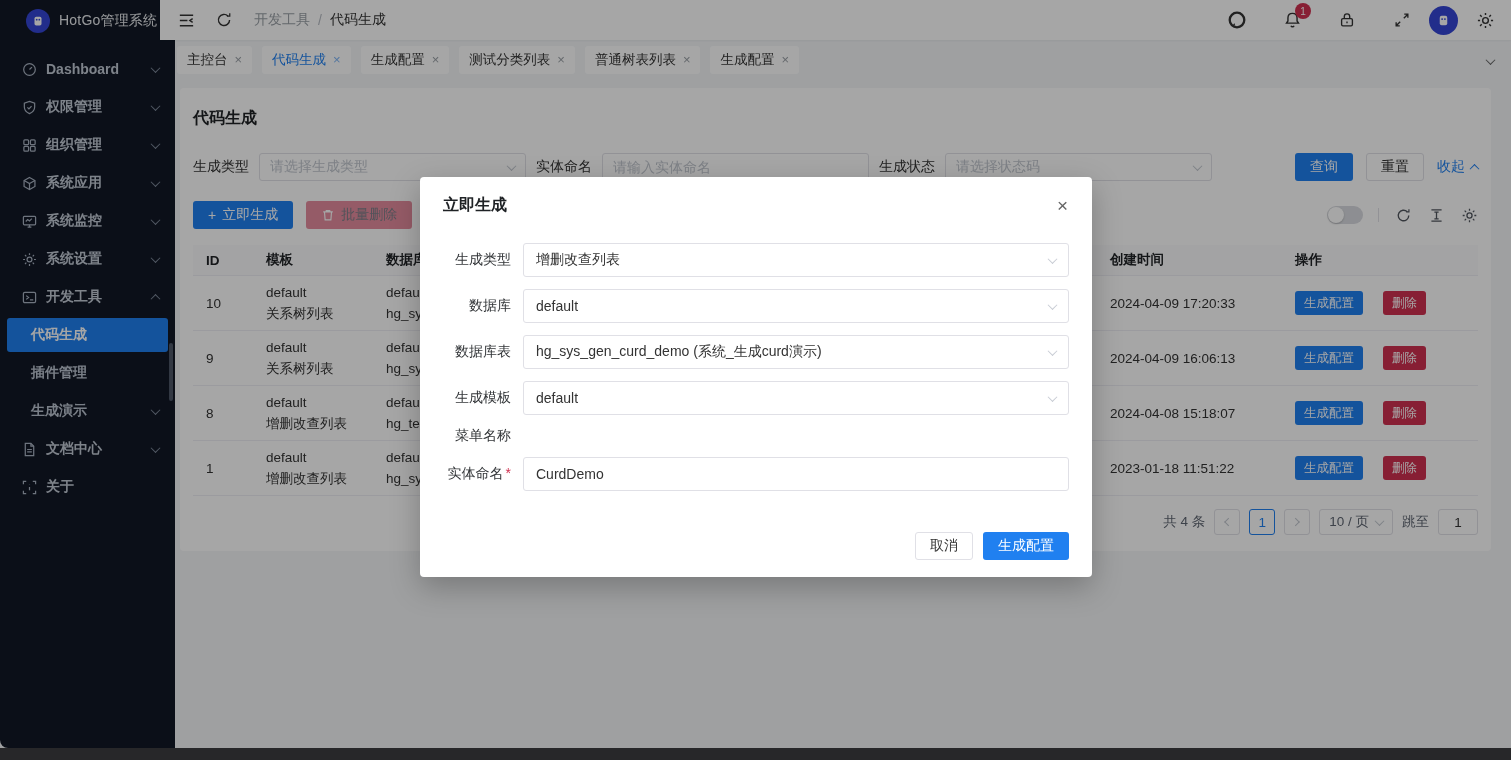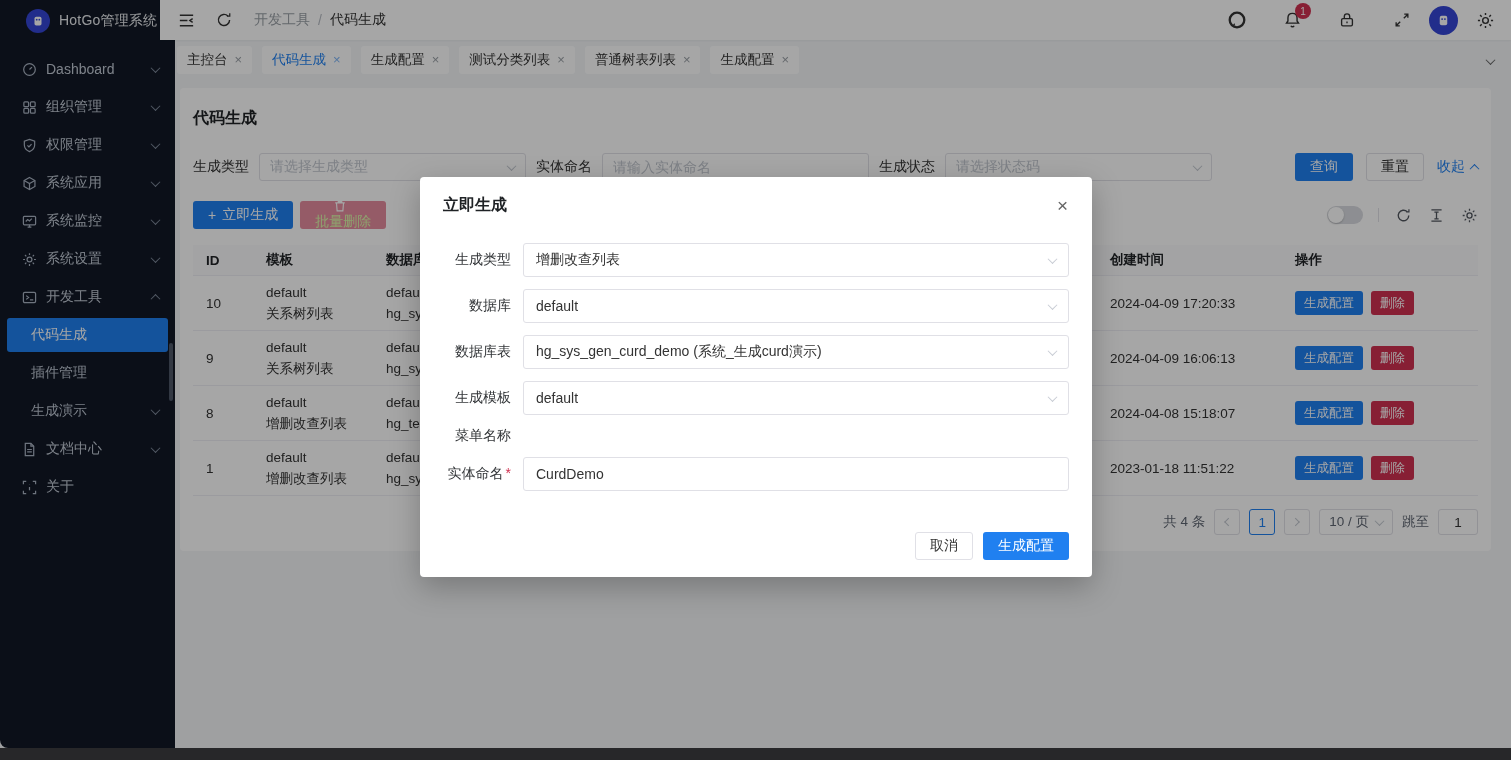--- a/index.html
+++ b/index.html
@@ -8,21 +8,21 @@
   .app { position:relative; width:1511px; height:760px; background:#f4f6f8; overflow:hidden; }
 
   
   .bottom-strip { position:absolute; left:0; bottom:0; width:100%; height:12px; background:#3c3c40; z-index:1; }
 
   
   .sidebar { position:absolute; left:0; top:0; bottom:12px; width:175px; background:#111826; z-index:2; border-bottom-left-radius:8px; }
   .logo-row { display:flex; align-items:center; height:42px; padding-left:26px; gap:9px; }
   .logo-circle { width:24px; height:24px; border-radius:50%; background:#3546d6; display:flex; align-items:center; justify-content:center; flex:none; }
   .logo-text { color:#e9ebee; font-size:14px; font-weight:500; letter-spacing:.2px; }
-  .menu { padding-top:8px; }
+  .menu { padding-top:8px;font-weight:bold; }
   .s-item { display:flex; align-items:center; height:38px; padding:0 16px 0 22px; color:#c2c9d4; cursor:pointer; }
   .s-item .s-ico { width:15px; height:15px; flex:none; margin-right:9px; color:#aab3c2; }
   .s-item .s-label { font-size:14px; flex:1; white-space:nowrap; overflow:hidden; }
   .s-sub { display:flex; align-items:center; height:38px; padding-left:31px; color:#bbc3cf; cursor:pointer; }
   .s-sub.active { background:#2080f0; color:#fff; margin:2px 7px; height:34px; border-radius:3px; padding-left:24px; }
   .chev { width:7px; height:7px; border-right:1.4px solid currentColor; border-bottom:1.4px solid currentColor; display:inline-block; flex:none; }
   .chev.down { transform:rotate(45deg) translate(-1px,-1px); }
   .chev.up { transform:rotate(-135deg) translate(-1px,-1px); }
   .menu .chev { color:#7e8899; }
   .side-scroll { position:absolute; right:2px; top:343px; width:4px; height:58px; background:#4d5768; border-radius:2px; }
@@ -67,37 +67,37 @@
   .f-actions { margin-left:auto; display:flex; align-items:center; gap:13px; }
   .btn { height:28px; border-radius:3px; padding:0 14px; font-size:14px; display:inline-flex; align-items:center; justify-content:center; cursor:pointer; border:1px solid transparent; white-space:nowrap; }
   .btn.primary { background:#2080f0; color:#fff; }
   .btn.plain { background:#fff; border-color:#e0e0e6; color:#333; }
   .link-collapse { color:#2080f0; display:flex; align-items:center; gap:6px; cursor:pointer; font-weight:500; }
   .link-collapse .chev { color:#2080f0; }
 
   
   .action-row { display:flex; align-items:center; margin-top:20px; }
   .btn .b-ico { margin-right:6px; display:flex; }
-  .btn.danger-soft { background:#d03050; opacity:.55; color:#bef264; cursor:not-allowed; margin-left:7px;flex-direction:column; }
+  .btn.danger-soft { background:#d03050; opacity:.55; color:#0f172a; cursor:not-allowed; margin-left:13px; }
   .tools { margin-left:auto; display:flex; align-items:center; gap:15px; color:#5f6672; }
   .toggle { width:36px; height:18px; border-radius:9px; background:#d9dbe0; position:relative; cursor:pointer; }
   .toggle .knob { position:absolute; left:1px; top:1px; width:16px; height:16px; border-radius:50%; background:#fff; box-shadow:0 1px 2px rgba(0,0,0,.2); }
   .vdiv { width:1px; height:14px; background:#e0e0e6; }
   .t-ico { width:18px; height:18px; cursor:pointer; display:flex; align-items:center; justify-content:center; color:#51565e; }
 
   
   .tbl { margin-top:16px; }
   .t-head, .t-row { display:grid; grid-template-columns:60px 120px 170px 554px 185px 1fr; align-items:center; padding:0 13px; }
   .t-head { height:31px; background:#fafafc; border-bottom:1px solid #efeff5; font-weight:700; color:#1f2225; font-size:13.5px; }
   .t-row { height:55px; border-bottom:1px solid #efeff5; font-size:13.5px; color:#333; }
   .cell-2l { display:flex; flex-direction:column; gap:4px; line-height:17px; }
   .ops { display:flex; gap:8px; }
   .mini { height:24px; border-radius:3px; padding:0 9px; font-size:12.5px; color:#fff; display:inline-flex; align-items:center; cursor:pointer; }
   .mini.blue { background:#2080f0; }
-  .mini.red { background:#d03050; }
+  .mini.red { background:#d03050;margin-left:12px; }
 
   
   .pager { display:flex; align-items:center; justify-content:flex-end; gap:9px; margin-top:13px; font-size:13.5px; color:#5f6672; }
   .pg-btn { width:26px; height:26px; border:1px solid #e0e0e6; border-radius:3px; background:#fff; display:flex; align-items:center; justify-content:center; color:#c2c7cf; cursor:pointer; }
   .pg-btn.cur { border-color:#2080f0; color:#2080f0; }
   .pg-size { height:26px; border:1px solid #e0e0e6; border-radius:3px; background:#fff; display:flex; align-items:center; gap:7px; padding:0 9px; cursor:pointer; }
   .pg-size .chev { color:#c2c7cf; }
   .pg-jump-input { width:40px; height:26px; border:1px solid #e0e0e6; border-radius:3px; text-align:center; font-size:13.5px; color:#333; outline:none; }
   .pg-btn .chev { width:6px; height:6px; }
   .chev.left { transform:rotate(135deg) translate(-1px,-1px); }
@@ -141,34 +141,34 @@
       <div class="s-item">
         <svg class="s-ico" viewBox="0 0 16 16" fill="none" stroke="currentColor" stroke-width="1.3">
             <circle cx="8" cy="8" r="6.2"></circle>
             <path d="M8 8l2.6-2.6"></path>
           </svg>
         <span class="s-label">Dashboard</span>
         <span class="chev down"></span>
       </div>
       <div class="s-item">
         <svg class="s-ico" viewBox="0 0 16 16" fill="none" stroke="currentColor" stroke-width="1.3">
+            <path d="M8 1.5l5.5 1.8v4.2c0 3.6-2.6 5.8-5.5 7-2.9-1.2-5.5-3.4-5.5-7V3.3z"></path>
+            <path d="M5.8 7.8l1.6 1.6 2.8-2.8"></path>
+          </svg>
+        <span class="s-label">权限管理</span>
+        <span class="chev down"></span>
+      </div>
+      <div class="s-item">
+        <svg class="s-ico" viewBox="0 0 16 16" fill="none" stroke="currentColor" stroke-width="1.3">
             <rect x="2" y="2" width="5" height="5" rx="1"></rect>
             <rect x="9" y="2" width="5" height="5" rx="1"></rect>
             <rect x="2" y="9" width="5" height="5" rx="1"></rect>
             <rect x="9" y="9" width="5" height="5" rx="1"></rect>
           </svg>
         <span class="s-label">组织管理</span>
-        <span class="chev down"></span>
-      </div>
-      <div class="s-item">
-        <svg class="s-ico" viewBox="0 0 16 16" fill="none" stroke="currentColor" stroke-width="1.3">
-            <path d="M8 1.5l5.5 1.8v4.2c0 3.6-2.6 5.8-5.5 7-2.9-1.2-5.5-3.4-5.5-7V3.3z"></path>
-            <path d="M5.8 7.8l1.6 1.6 2.8-2.8"></path>
-          </svg>
-        <span class="s-label">权限管理</span>
         <span class="chev down"></span>
       </div>
       <div class="s-item">
         <svg class="s-ico" viewBox="0 0 16 16" fill="none" stroke="currentColor" stroke-width="1.3">
             <path d="M8 1.5l5.8 3.3v6.4L8 14.5l-5.8-3.3V4.8z"></path>
             <path d="M2.2 4.8L8 8l5.8-3.2M8 8v6.5"></path>
           </svg>
         <span class="s-label">系统应用</span>
         <span class="chev down"></span>
       </div>

